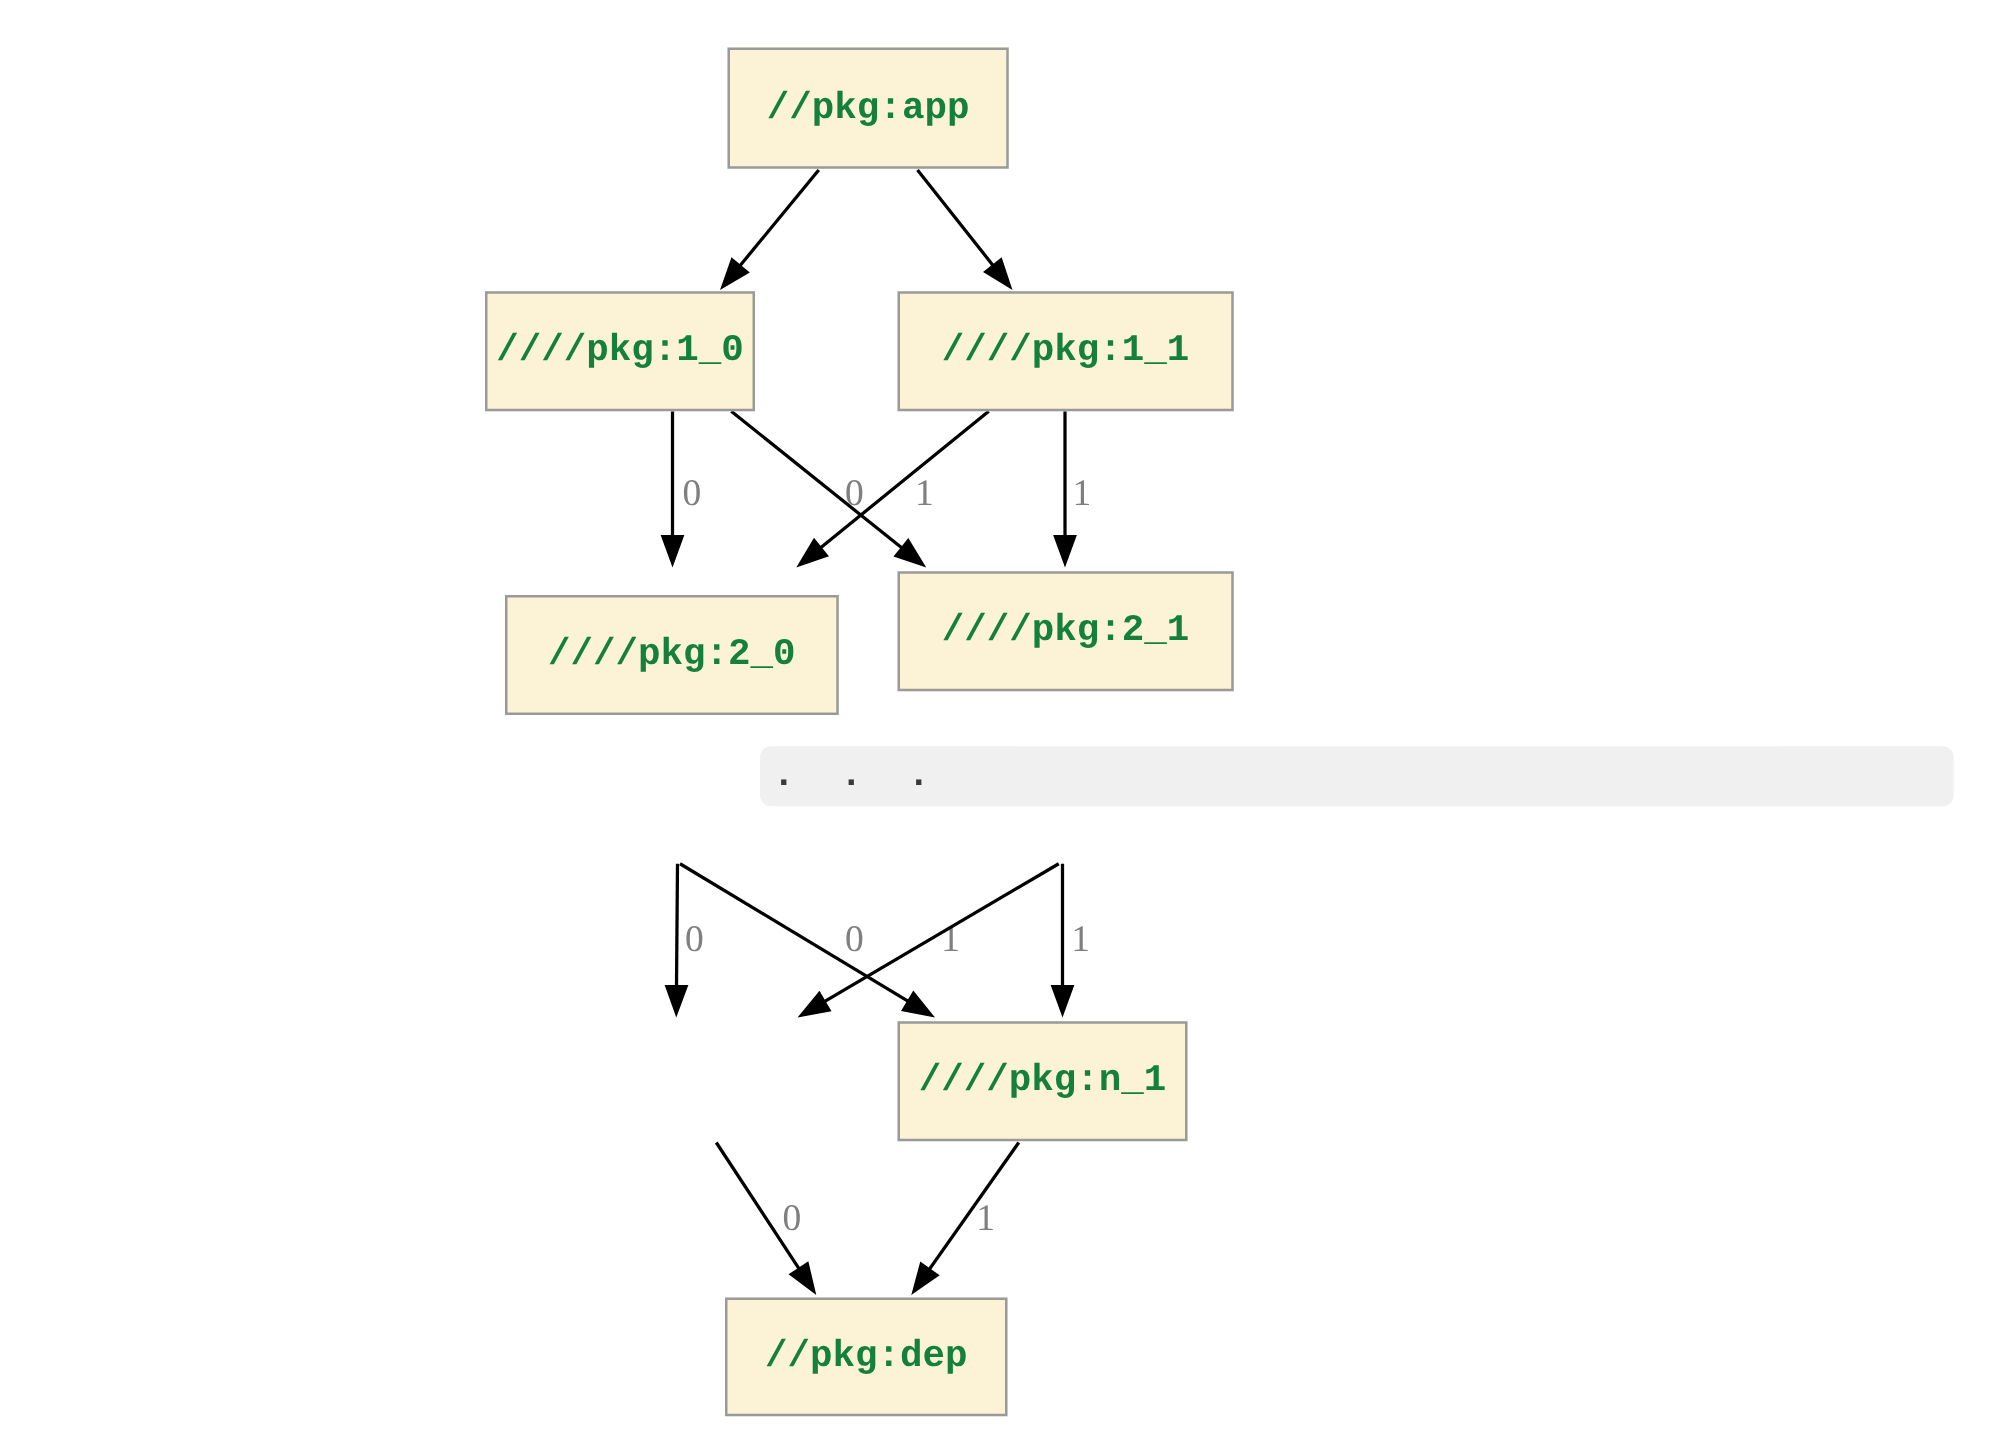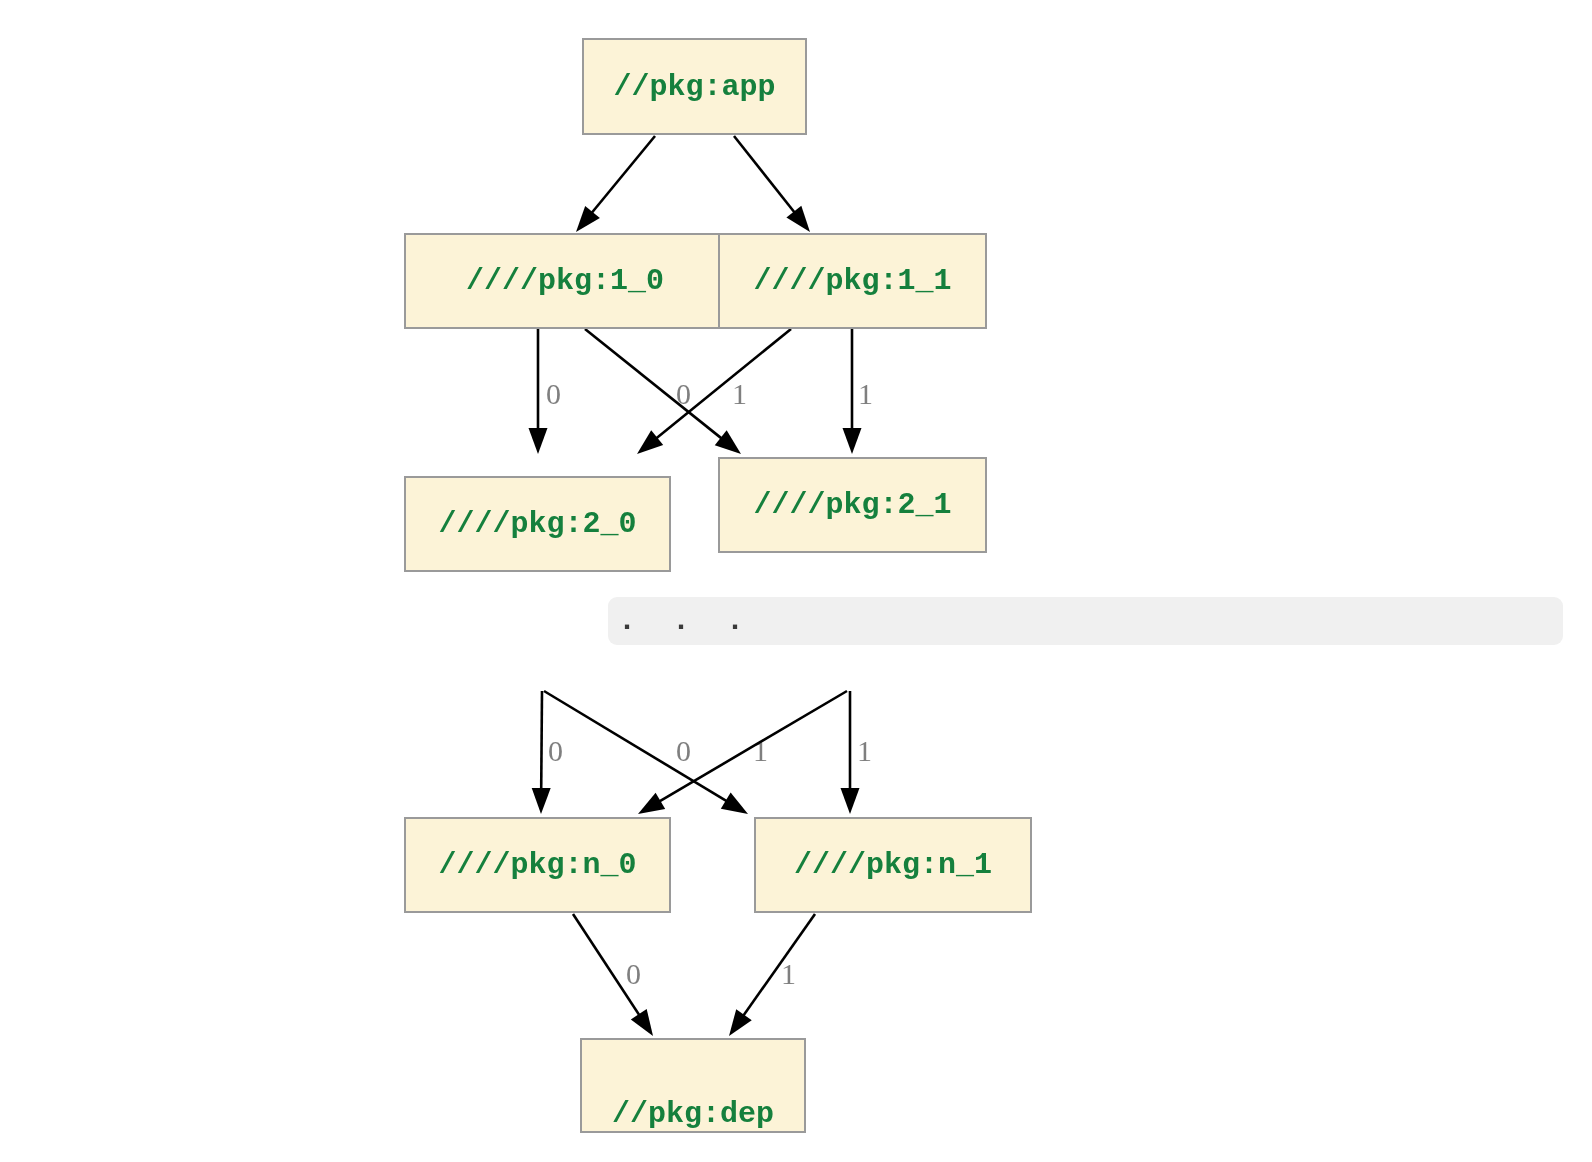--- a/index.html
+++ b/index.html
@@ -99,39 +99,36 @@
       <polygon points="653,1036 630.7983974921079,1019.4670375890597 646.6870404724394,1009.0482553068751" fill="#000000"></polygon>
       <text x="626" y="984" class="edge-label-text" fill="#7F7F7F">0</text>
       <line x1="815" y1="914" x2="741.0992974260768" y2="1018.8358803955655" stroke="#000000" stroke-width="2.6"></line>
       <polygon points="729,1036 736.2153617540889,1009.2756935589035 751.7448033009582,1020.2226769444015" fill="#000000"></polygon>
       <text x="781" y="984" class="edge-label-text" fill="#7F7F7F">1</text>
     </svg>
 
   <div class="node" style="left: 582px; top: 38px; width: 225px; height: 97px; background: rgb(252, 243, 215); border-color: rgb(154, 154, 154);">
     <span class="node-label">//pkg:app</span>
   </div>
-  <div class="node" style="left: 404px; top: 233px; width: 322px; height: 96px; background: rgb(252, 243, 215); border-color: rgb(154, 154, 154);">
+  <div class="node" style="left: 388px; top: 233px; width: 216px; height: 96px; background: rgb(252, 243, 215); border-color: rgb(154, 154, 154);">
     <span class="node-label">////pkg:1_0</span>
   </div>
   <div class="node" style="left: 718px; top: 233px; width: 269px; height: 96px; background: rgb(252, 243, 215); border-color: rgb(154, 154, 154);">
     <span class="node-label">////pkg:1_1</span>
   </div>
   <div class="node" style="left: 404px; top: 476px; width: 267px; height: 96px; background: rgb(252, 243, 215); border-color: rgb(154, 154, 154);">
     <span class="node-label">////pkg:2_0</span>
   </div>
   <div class="node" style="left: 718px; top: 457px; width: 269px; height: 96px; background: rgb(252, 243, 215); border-color: rgb(154, 154, 154); text-align: right;">
     <span class="node-label">////pkg:2_1</span>
   </div>
-  <div class="node" style="left: 404px; top: 817px; width: 267px; height: 96px; background: rgb(252, 243, 215); border-color: rgb(154, 154, 154);">
-    <span class="node-label">////pkg:n_0</span>
-  </div>
-  <div class="node" style="left: 718px; top: 817px; width: 278px; height: 96px; background: rgb(252, 243, 215); border-color: rgb(154, 154, 154); margin-left: 36px;">
+  <div class="node" style="left: 718px; top: 817px; width: 232px; height: 96px; background: rgb(252, 243, 215); border-color: rgb(154, 154, 154);">
     <span class="node-label">////pkg:n_1</span>
   </div>
-  <div class="node" style="left: 580px; top: 1038px; width: 226px; height: 95px; background: rgb(252, 243, 215); border-color: rgb(154, 154, 154); align-items: flex-end;">
+  <div class="node" style="left: 580px; top: 1038px; width: 226px; height: 95px; background: rgb(252, 243, 215); border-color: rgb(154, 154, 154);">
     <span class="node-label">//pkg:dep</span>
   </div>
 
   <div id="ellipsis-band" style="left: 608px; top: 597px; width: 955px; height: 48px; background: rgb(240, 240, 240);">
     <span class="band-label" style="color: rgb(58, 58, 58);">.  .  .</span>
   </div>
 
 </div>
 
 </body></html>

